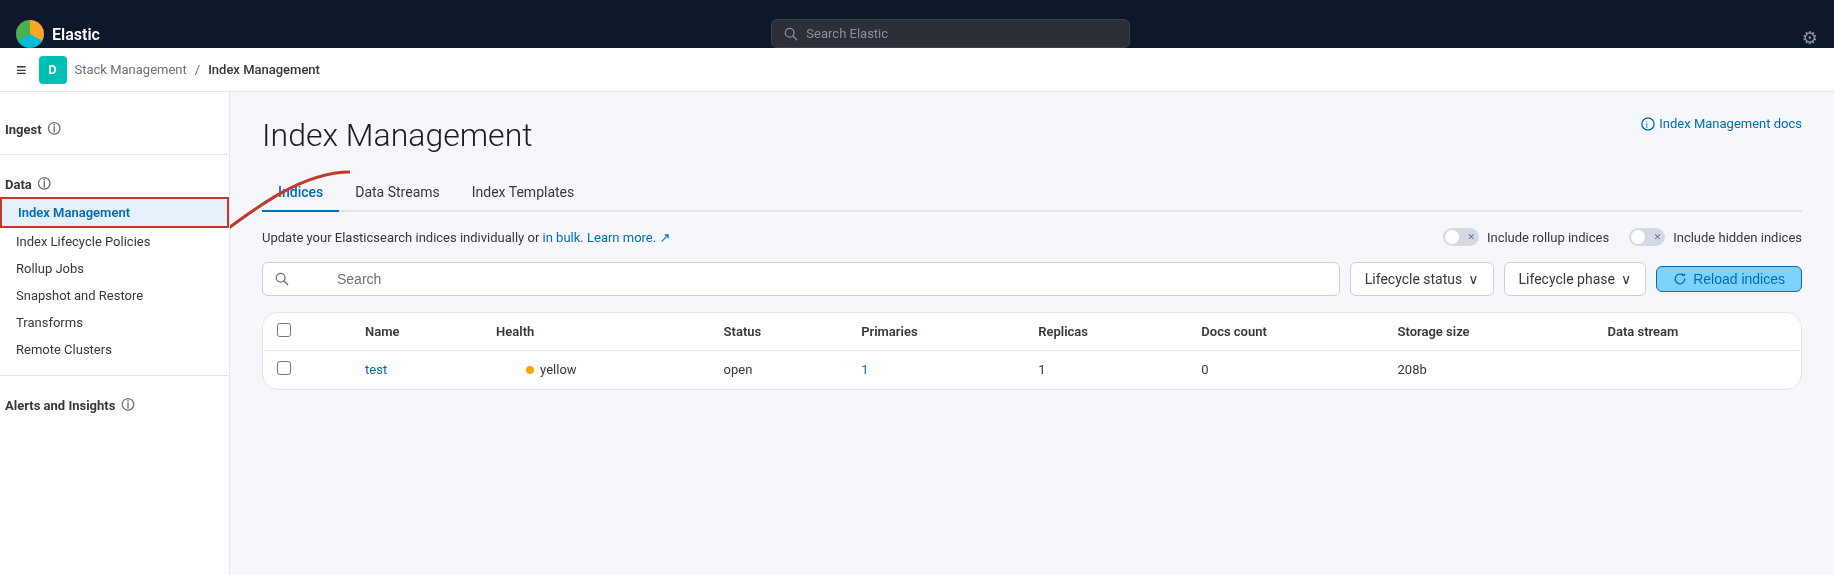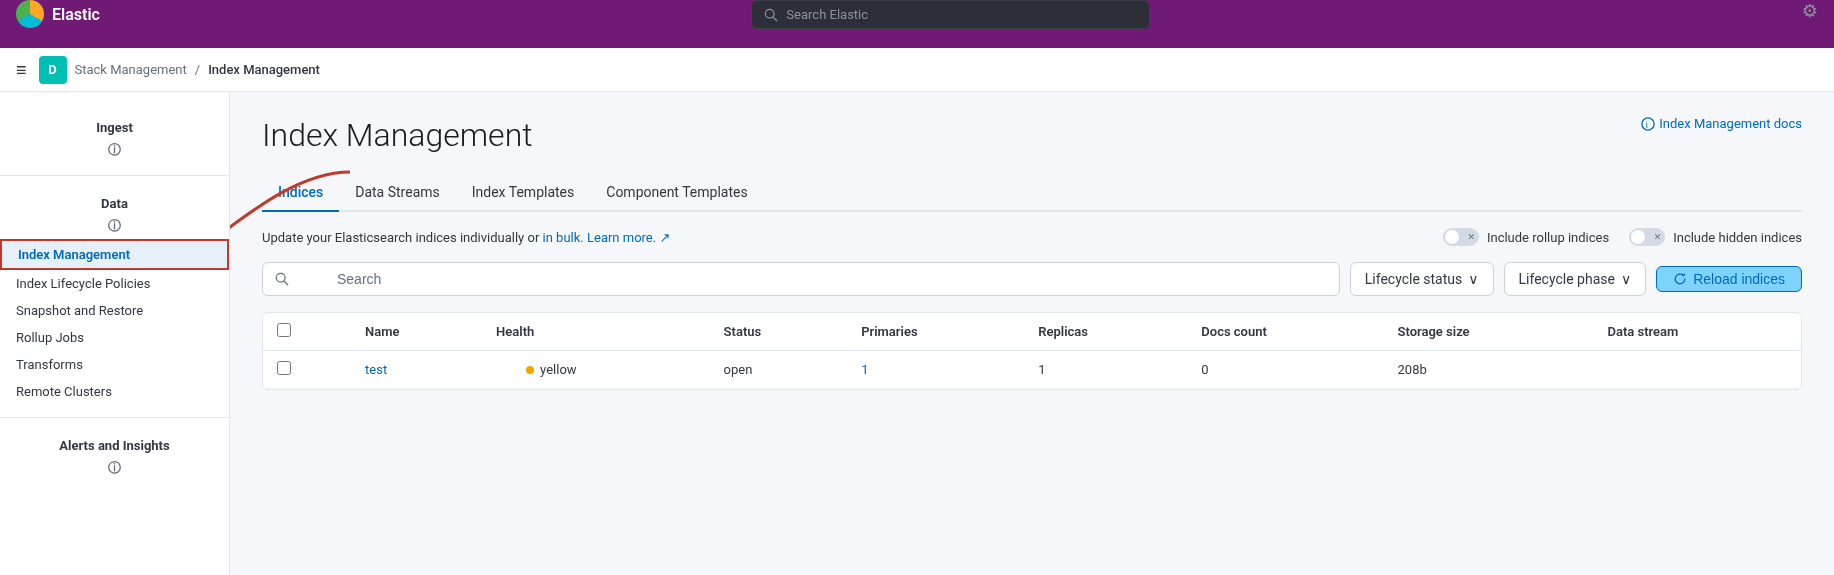--- a/index.html
+++ b/index.html
@@ -1,22 +1,22 @@
 <!DOCTYPE html>
 <html><head>
   <meta charset="utf-8">
   <style>
     * { box-sizing: border-box; margin: 0; padding: 0; }
     body { font-family: -apple-system, BlinkMacSystemFont, 'Segoe UI', Roboto, sans-serif; background: #f5f7fa; color: #1a1c21; font-size: 14px; }
 
     
     .top-nav {
-      background: #701a75;
-      display: flex;
-      align-items: flex-start;
+      background: #0f172a;
+      display: flex;
+      align-items: flex-end;
       height: 48px;
       padding: 0 16px;
       gap: 16px;
     }
     .logo-area {
       display: flex;
       align-items: center;
       gap: 8px;
       color: white;
       font-size: 16px;
@@ -39,21 +39,21 @@
       justify-content: center;
     }
     .search-bar {
       background: #2d2f38;
       border: 1px solid #3d3f4a;
       border-radius: 6px;
       display: flex;
       align-items: center;
       padding: 6px 12px;
       gap: 8px;
-      width: 399px;
+      width: 359px;
       cursor: text;
     }
     .search-bar span {
       color: #8c8f9e;
       font-size: 13px;
     }
     .search-icon-svg {
       color: #8c8f9e;
     }
     .nav-right {
@@ -125,21 +125,20 @@
       flex-shrink: 0;
     }
     .sidebar-section-title {
       font-size: 13px;
       font-weight: 700;
       color: #343741;
       padding: 8px 5px 4px;
       display: flex;
       align-items: center;
       gap: 6px;
-      flex-direction: column;
     }
     .sidebar-section-title .help-icon {
       color: #69707d;
       font-size: 13px;
       cursor: pointer;
     }
     .sidebar-item {
       padding: 6px 16px;
       font-size: 13px;
       color: #343741;
@@ -315,21 +314,21 @@
       cursor: pointer;
       font-size: 14px;
       color: #006bb8;
       font-weight: 500;
     }
 
     
     .table-container {
       background: white;
       border: 1px solid #e0e5ee;
-      border-radius: 6px;
+      border-radius: 16px;
       overflow: hidden;
     }
     table {
       width: 100%;
       border-collapse: collapse;
     }
     thead tr {
       border-bottom: 1px solid #e0e5ee;
     }
     th {
@@ -421,22 +420,22 @@
     </div>
 
     <div class="sidebar-divider"></div>
 
     <div class="sidebar-section-title">
       <span>Data</span>
       <span class="help-icon">ⓘ</span>
     </div>
     <a class="sidebar-item active highlighted">Index Management</a>
     <a class="sidebar-item">Index Lifecycle Policies</a>
+    <a class="sidebar-item">Rollup Jobs</a>
     <a class="sidebar-item">Snapshot and Restore</a>
-    <a class="sidebar-item">Rollup Jobs</a>
     <a class="sidebar-item">Transforms</a>
     <a class="sidebar-item">Remote Clusters</a>
 
     <div class="sidebar-divider"></div>
 
     <div class="sidebar-section-title">
       <span>Alerts and Insights</span>
       <span class="help-icon">ⓘ</span>
     </div>
   </aside>
@@ -460,21 +459,20 @@
           <text x="5.5" y="12" font-size="10" fill="#006bb8">i</text>
         </svg>
         <span>Index Management docs</span>
       </a>
     </div>
 
     <div class="tabs-container">
       <div class="tab active">Indices</div>
       <div class="tab">Data Streams</div>
       <div class="tab">Index Templates</div>
-      <div class="tab">Component Templates</div>
     </div>
 
     <div class="info-bar">
       <div class="info-text">
         Update your Elasticsearch indices individually or <a href="#">in bulk.</a>
         <a href="#"> Learn more. ↗</a>
       </div>
       <div class="toggles-group">
         <div class="toggle-item">
           <div class="toggle-switch">

